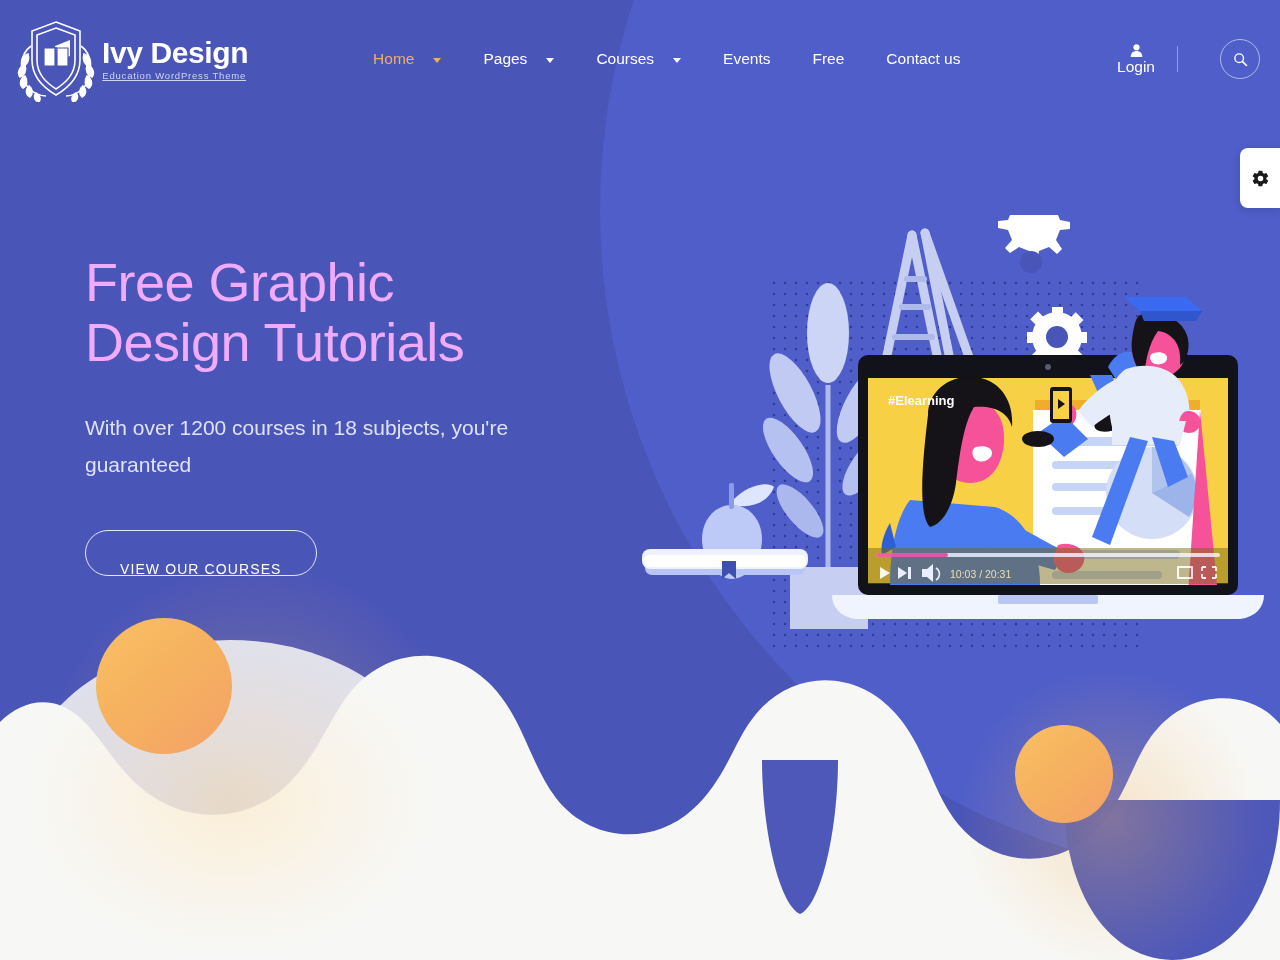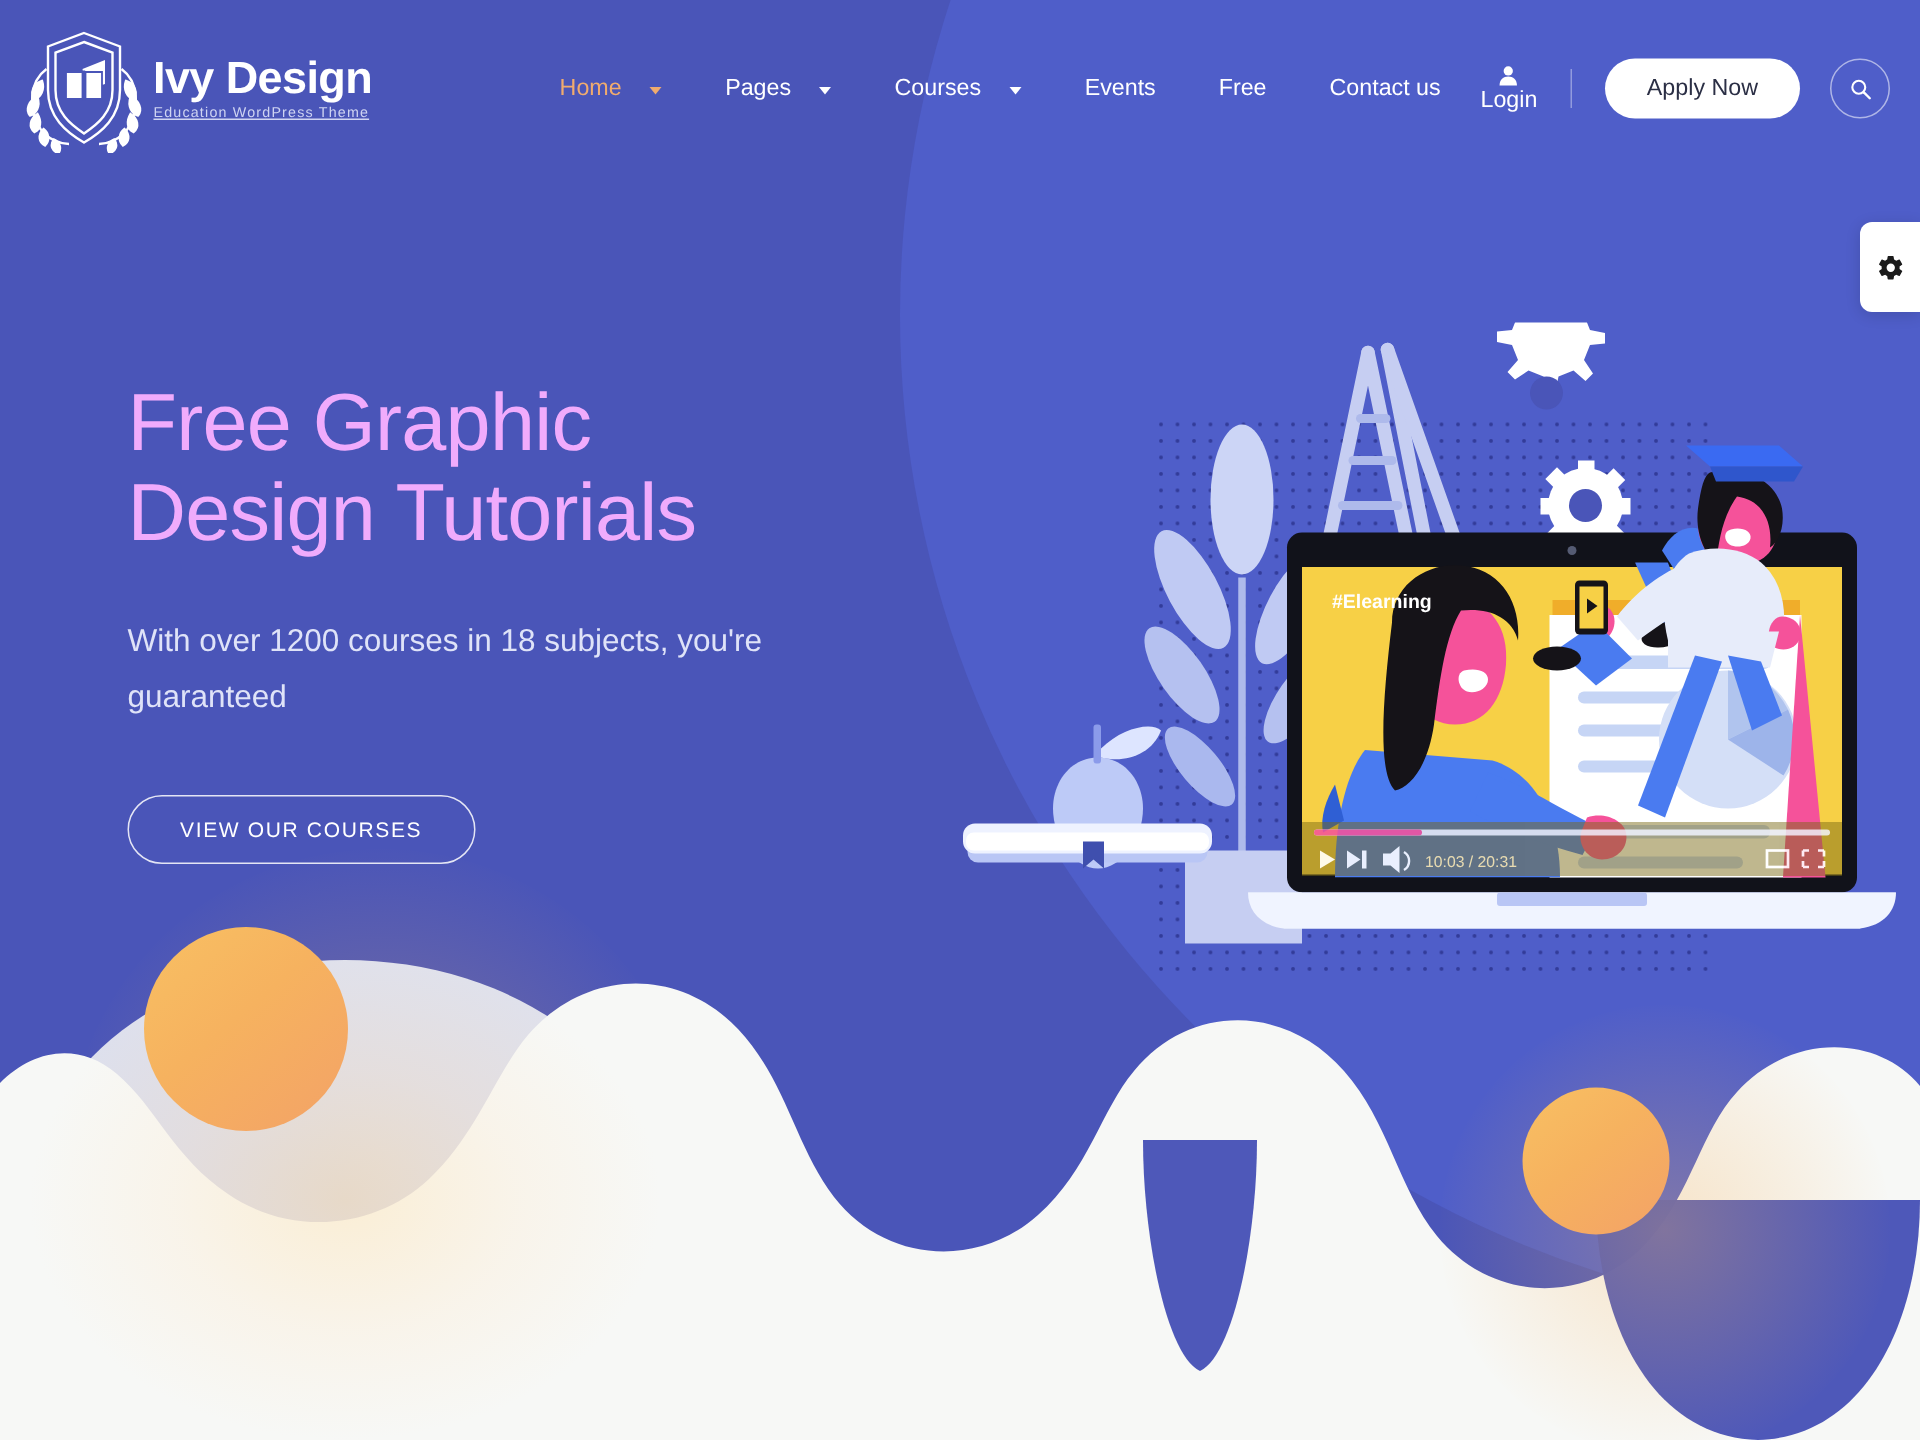--- a/index.html
+++ b/index.html
@@ -86,21 +86,21 @@
     color:#f0abfc; font-size:54px; font-weight:400; line-height:1.12; letter-spacing:-0.5px;
   }
   .hero p {
     color:#dfe3f8; font-size:21px; line-height:1.78; margin-top:36px; font-weight:300;
     max-width:500px;
   }
   .cta {
     margin-top:46px; display:inline-block;
     border:1px solid rgba(255,255,255,.85); background:transparent;
     color:#fff; font-size:14px; letter-spacing:1.1px;
-    padding:0 34px; height:46px; line-height:45px; border-radius:24px;
+    padding:16px 34px; height:46px; line-height:45px; border-radius:24px;
     cursor:pointer; font-family:inherit;
   }
 
   
   .settings-tab {
     position:absolute; right:0; top:148px; width:40px; height:60px;
     background:#fff; border-radius:8px 0 0 8px;
     display:flex; align-items:center; justify-content:center;
     box-shadow:0 2px 10px rgba(0,0,0,.14); cursor:pointer; z-index:60;
   }
@@ -378,21 +378,20 @@
 
     <div class="header-right">
       <div class="login">
         <svg width="15" height="15" viewBox="0 0 16 16">
           <circle cx="8" cy="4.6" r="3.3" fill="#fff"></circle>
           <path d="M1.8,15 C1.8,10.8 4.6,8.6 8,8.6 C11.4,8.6 14.2,10.8 14.2,15 Z" fill="#fff"></path>
         </svg>
         <span>Login</span>
       </div>
       <div class="divider"></div>
-      <button class="apply-btn">Apply Now</button>
       <div class="search-btn">
         <svg width="15" height="15" viewBox="0 0 16 16">
           <circle cx="6.6" cy="6.6" r="4.6" fill="none" stroke="#fff" stroke-width="1.5"></circle>
           <line x1="10.2" y1="10.2" x2="14.4" y2="14.4" stroke="#fff" stroke-width="1.7" stroke-linecap="round"></line>
         </svg>
       </div>
     </div>
   </div>
 
   <div class="hero">

